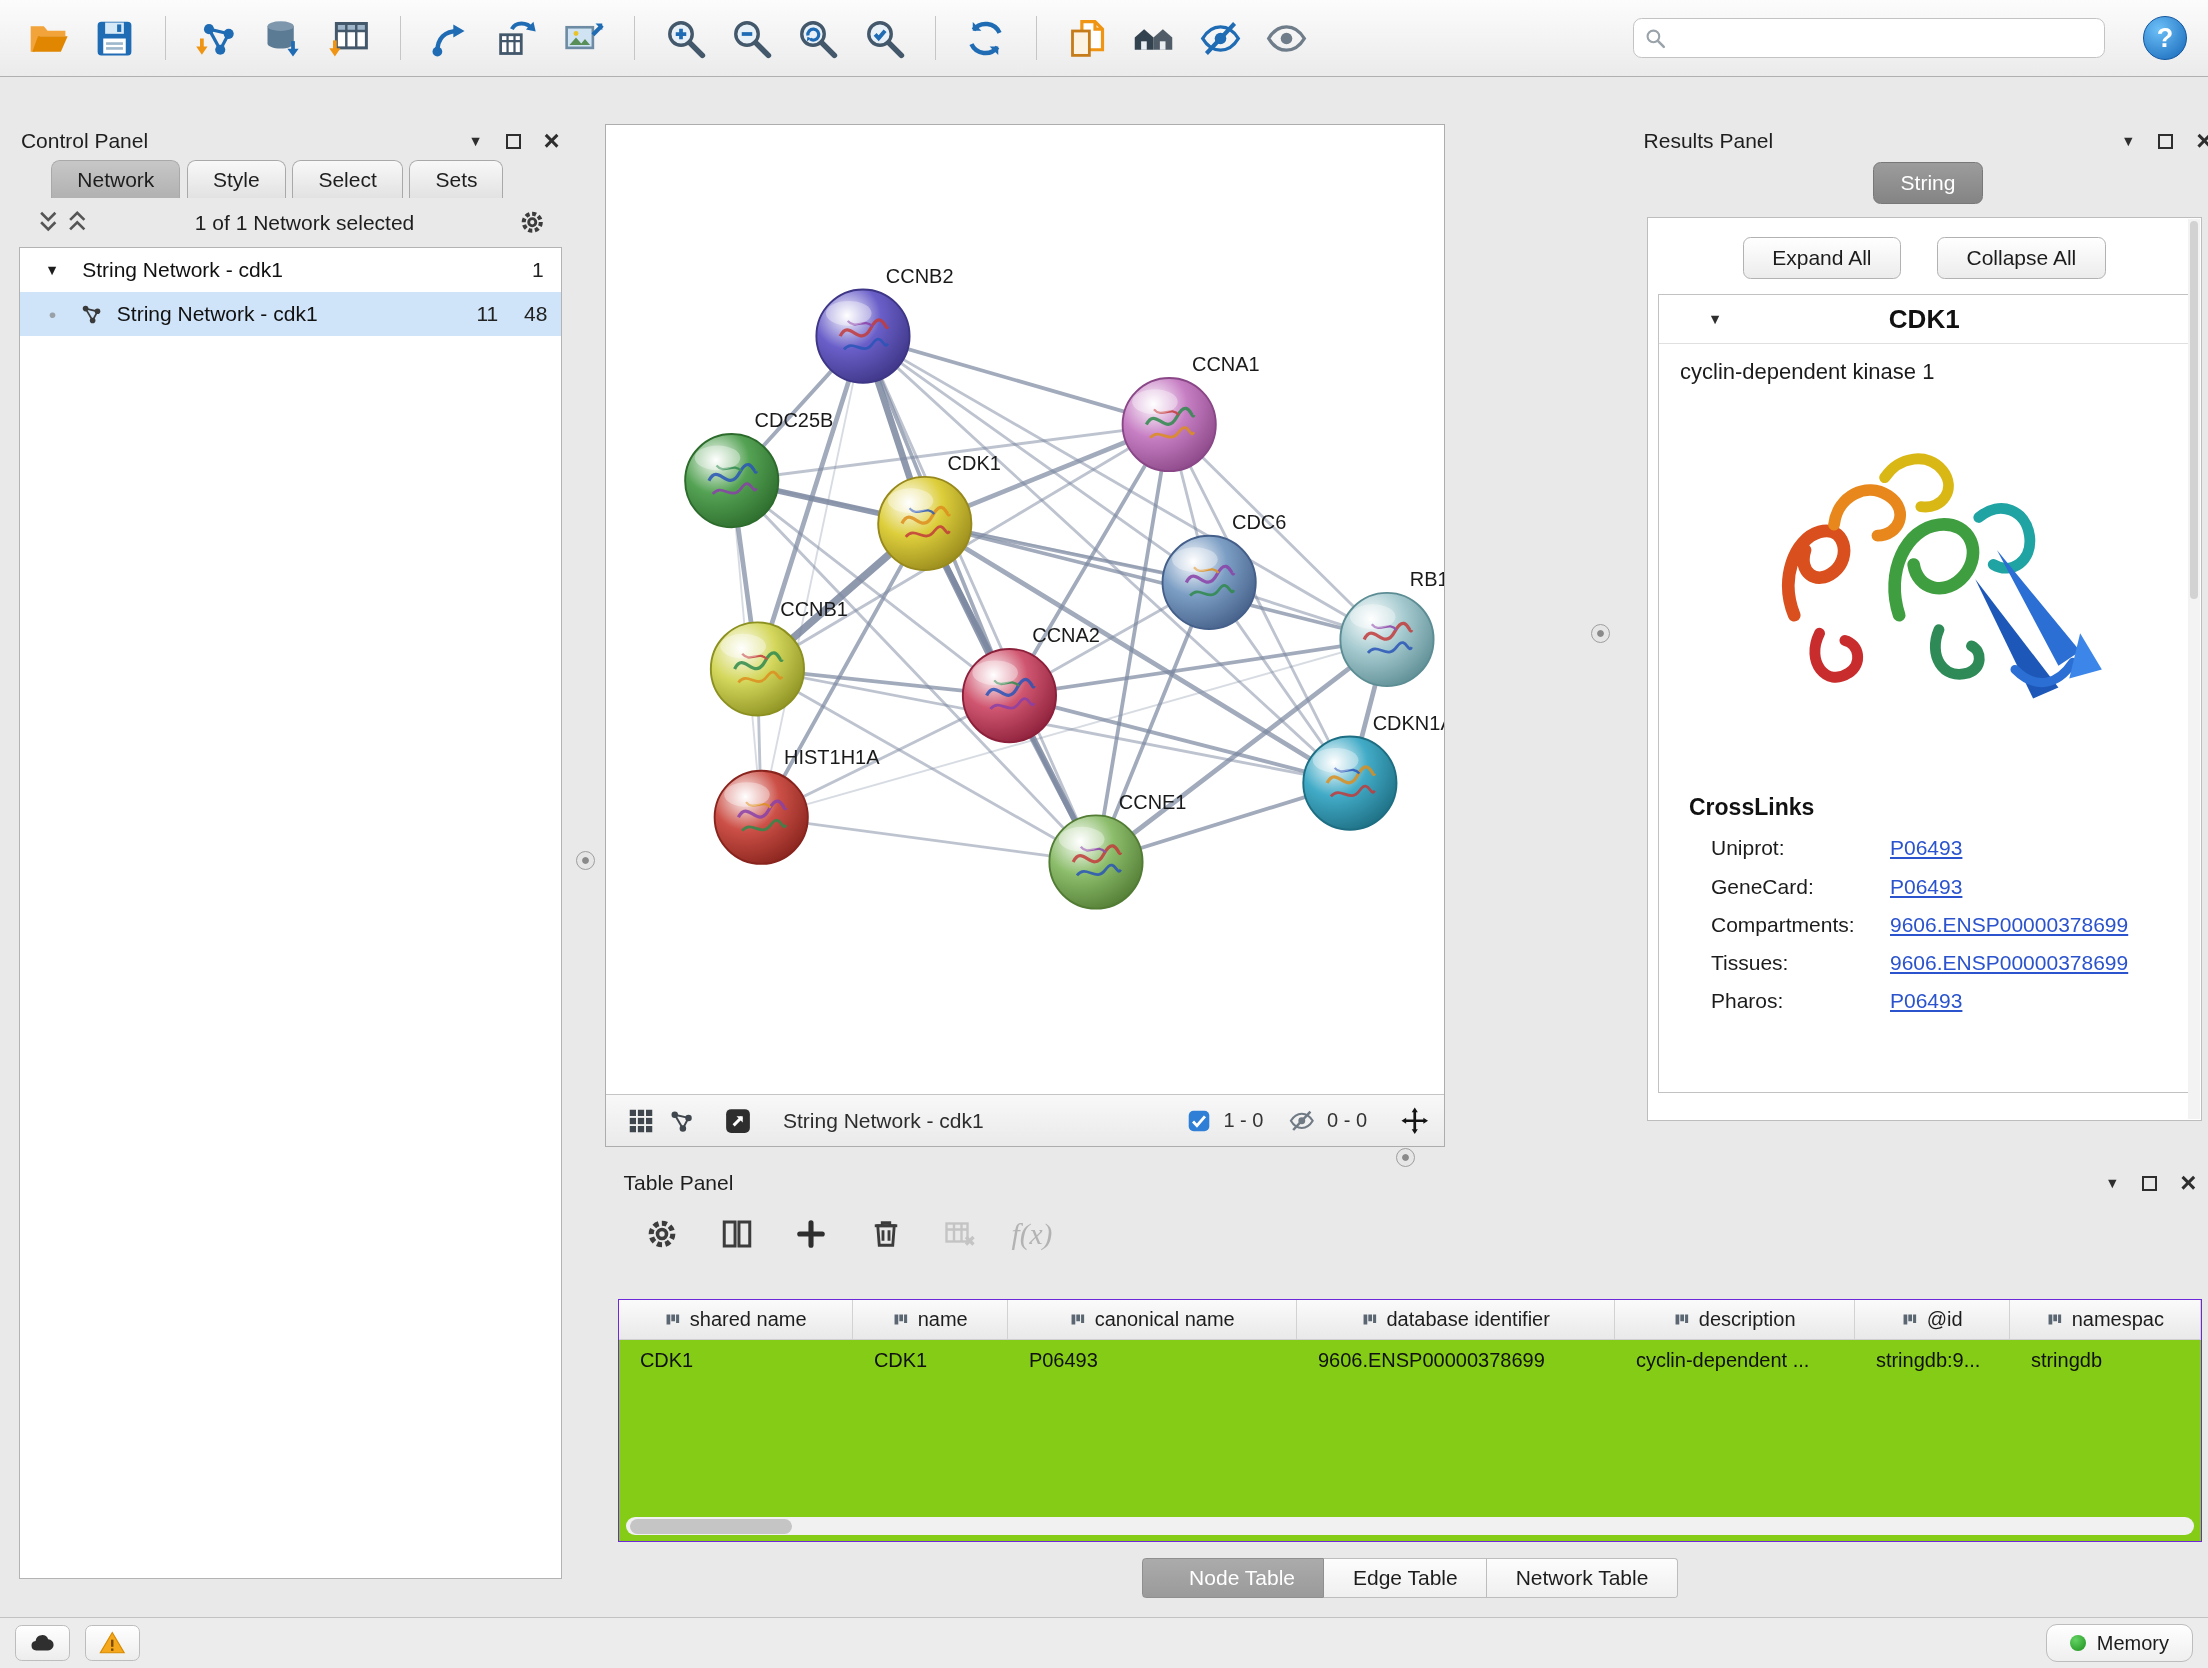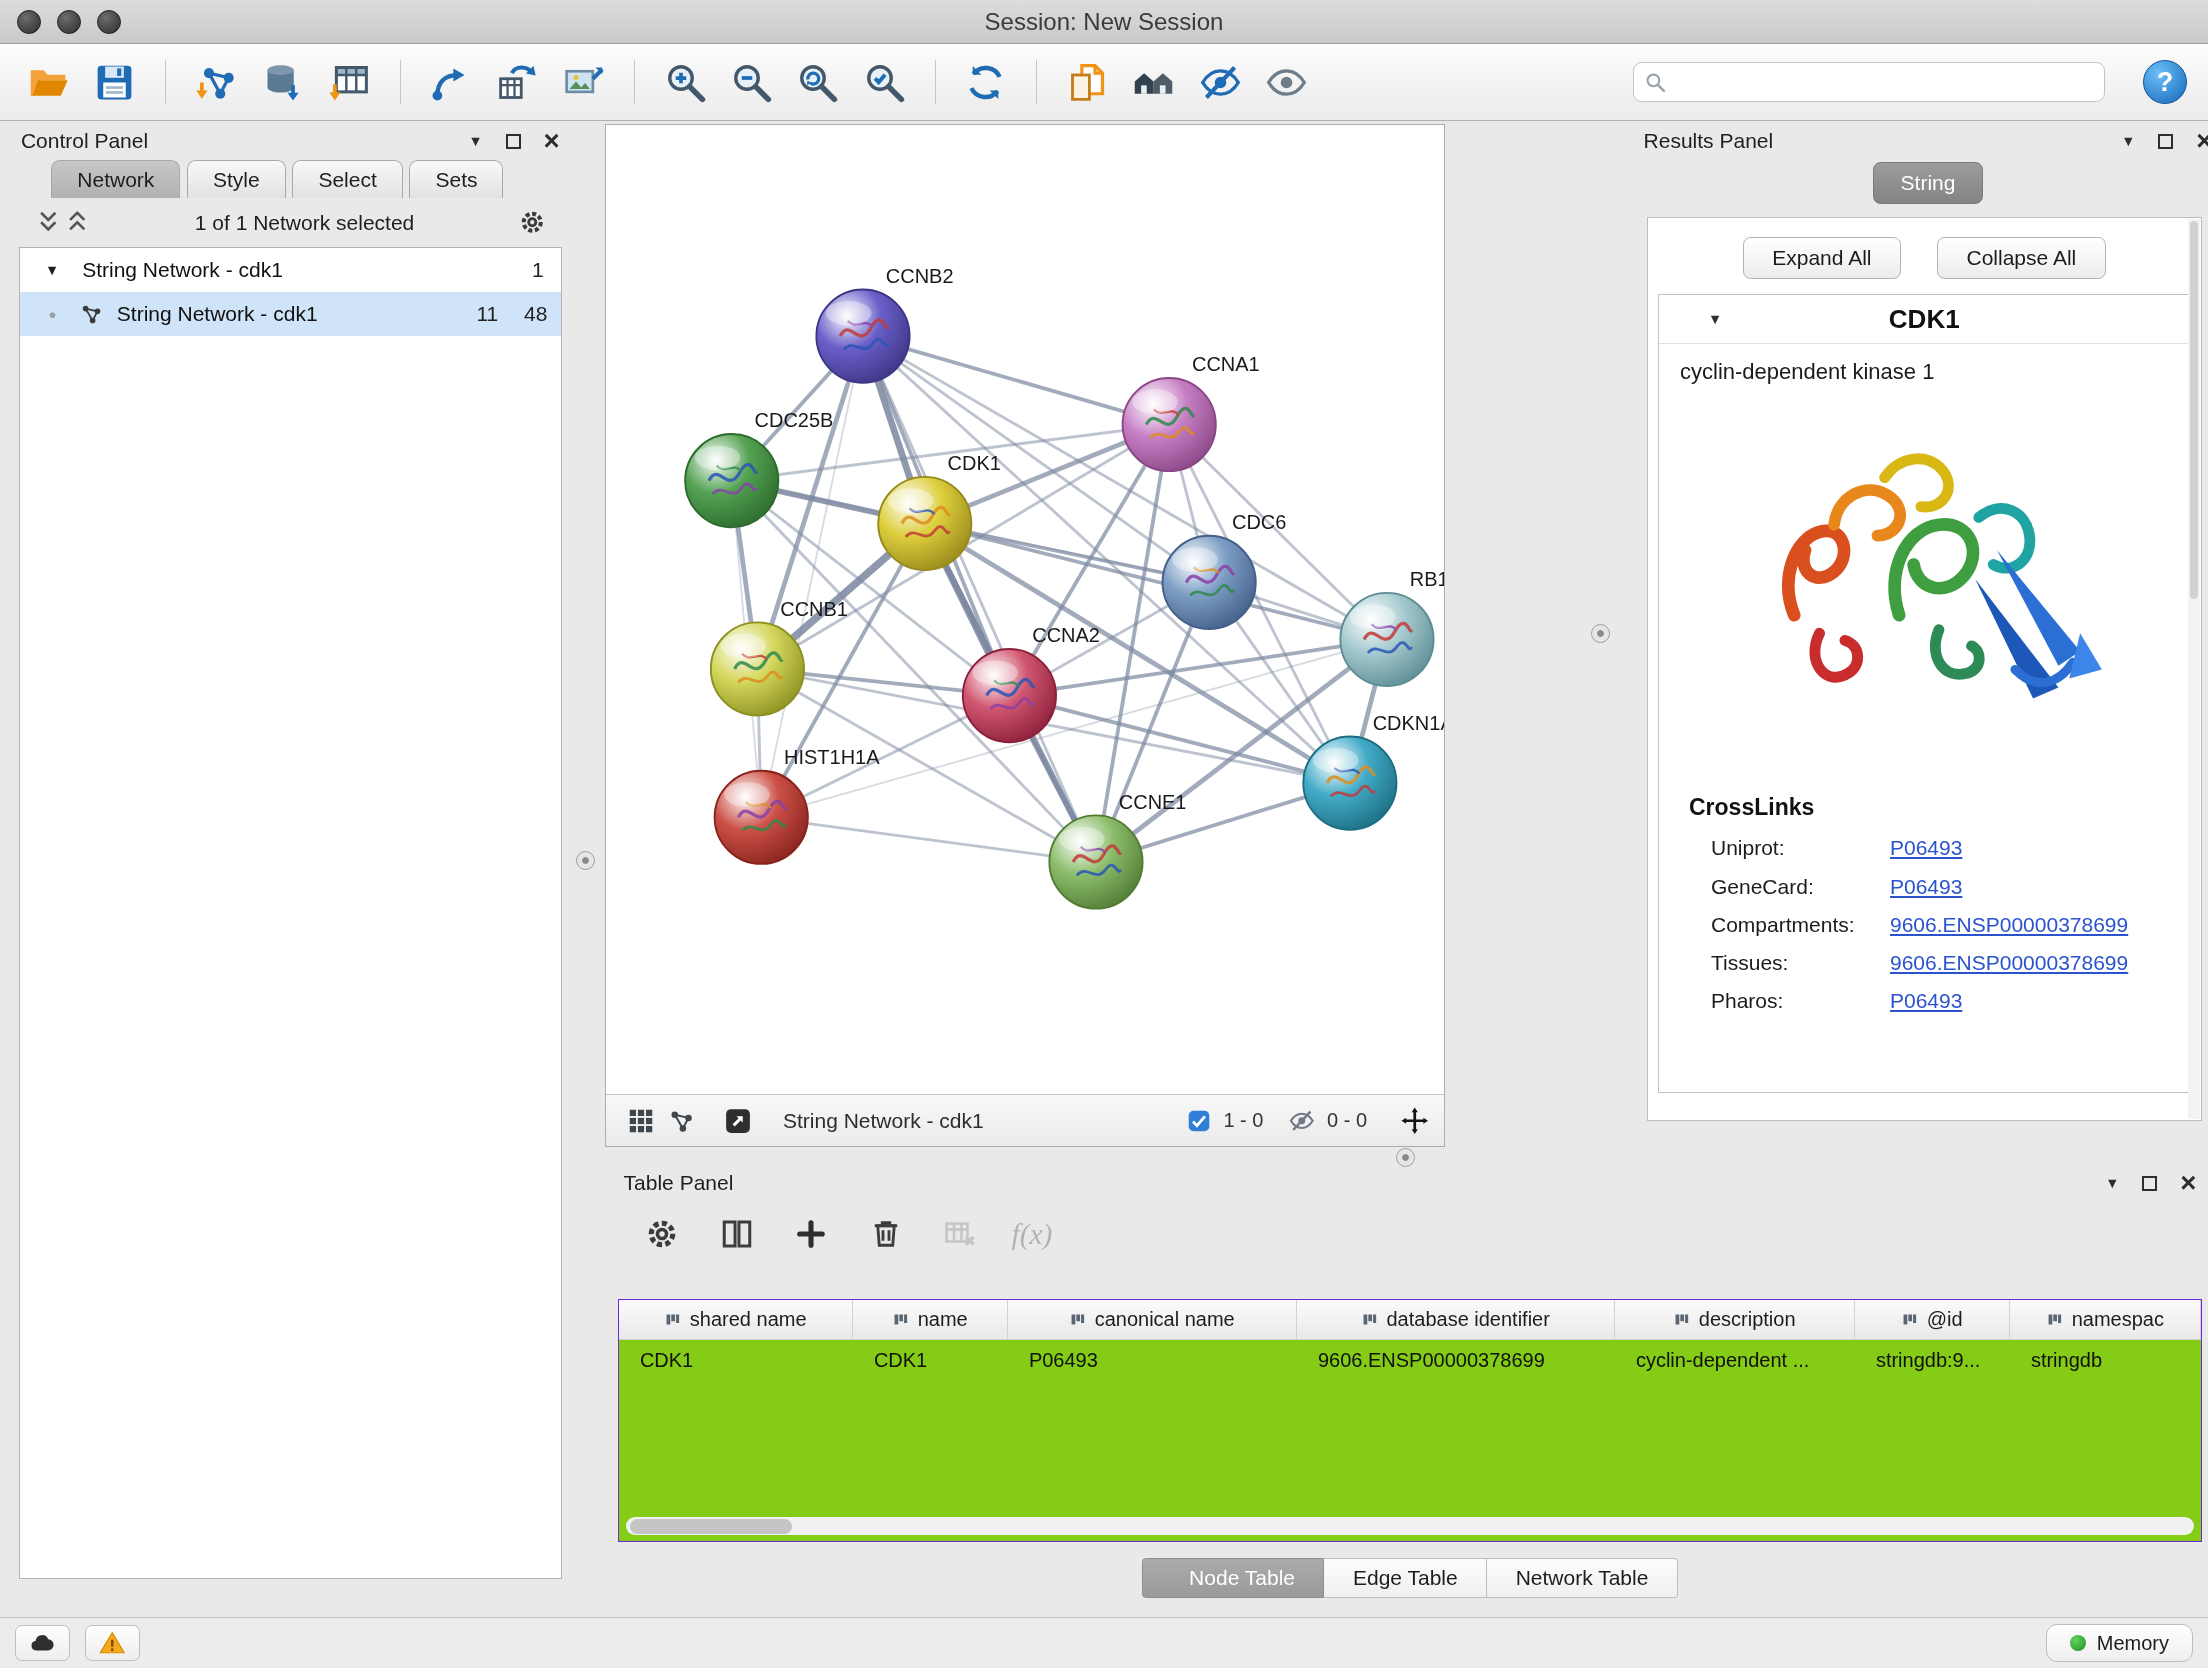--- a/index.html
+++ b/index.html
@@ -107,28 +107,20 @@
   .gdot{width:16px;height:16px;border-radius:50%;background:radial-gradient(circle at 35% 30%,#63d463,#1c8e1c);}
 
   
   .knob{position:absolute;width:19px;height:19px;border-radius:50%;border:1px solid #9e9e9e;background:radial-gradient(circle,#8a8a8a 2.9px,#e6e6e6 3.8px);}
 </style>
 </head>
 <body>
 
 <div class="window">
 
-  <div class="titlebar">
-    <div class="lights">
-      <span class="light"></span>
-      <span class="light"></span>
-      <span class="light"></span>
-    </div>
-    <div class="wtitle">Session: New Session</div>
-  </div>
 
   <div class="toolbar">
     <button class="tb">
         <svg viewBox="0 0 24 24">
           <path d="M2.5 5.5h7l2 2.3h9.5v3H7.6L4.6 19H2.5z" fill="#f2a33a"></path>
           <path d="M6.4 10.8h15.8L18.6 19H3.4z" fill="#e08600"></path>
         </svg>
       </button>
     <button class="tb">
         <svg viewBox="0 0 24 24">

